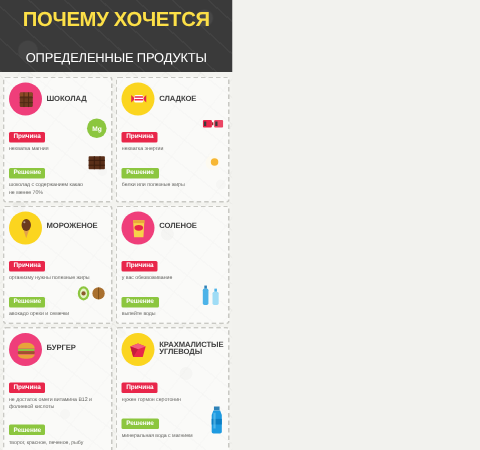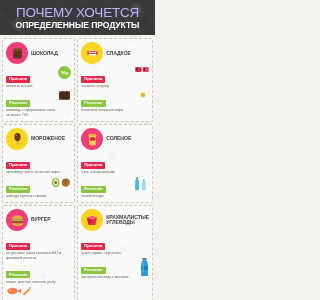--- a/index.html
+++ b/index.html
@@ -47,35 +47,35 @@
   }
   .header::before{
     content:""; position:absolute; inset:0;
     background:
       radial-gradient(circle at 88% 25%, rgba(255,255,255,.07) 0 5px, transparent 6px),
       radial-gradient(circle at 12% 70%, rgba(255,255,255,.05) 0 6px, transparent 7px),
       repeating-linear-gradient(42deg, rgba(255,255,255,.04) 0 1px, transparent 1px 16px);
   }
   .title-1{
     position:relative;
-    color:#c4b5fd;
+    color:#fde047;
     font-size:13.5px;
-    font-weight:normal;
+    font-weight:bold;
     letter-spacing:-0.2px;
     line-height:1.04;
     white-space:nowrap;
   }
   .title-2{
     position:relative;
     color:#ffffff;
     font-size:8.6px;
-    font-weight:bold;
+    font-weight:normal;
     letter-spacing:-0.1px;
     line-height:1.1;
-    margin-top:1px;
+    margin-top:14px;
     white-space:nowrap;
   }
 
   
   .grid{
     display:grid;
     grid-template-columns:1fr 1fr;
     gap:2px;
     padding:3px 2px 1px;
   }

